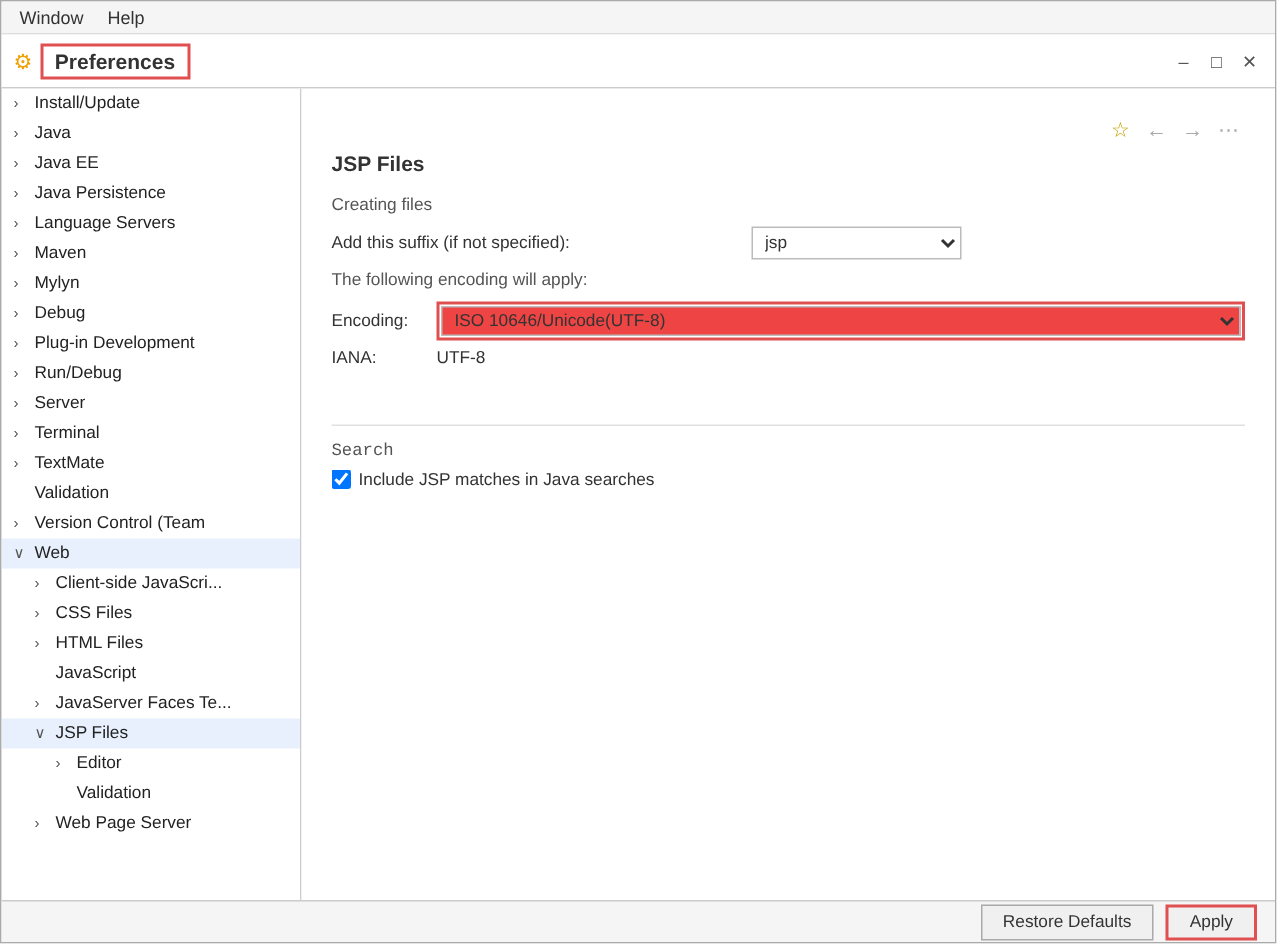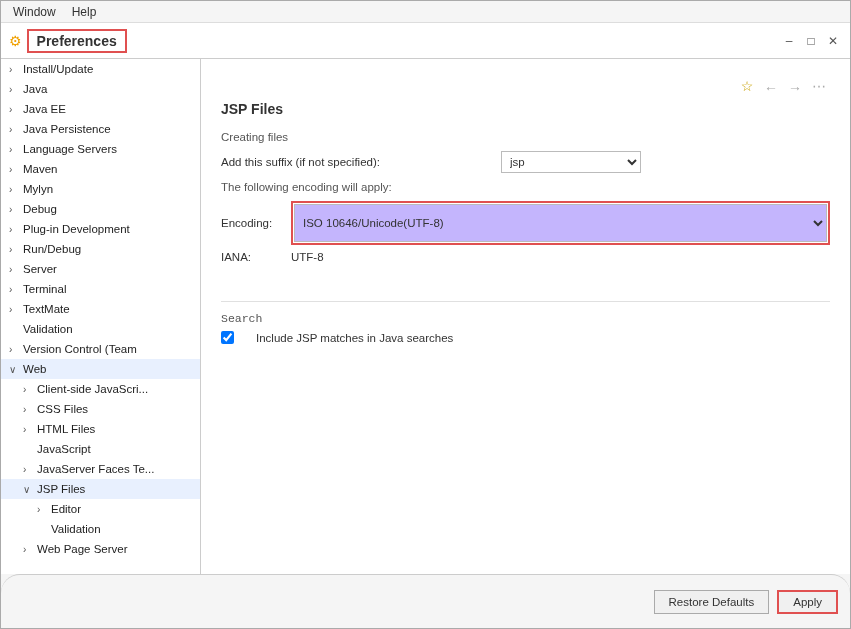--- a/index.html
+++ b/index.html
@@ -212,23 +212,23 @@
       color: #333;
     }
     .encoding-select-wrap {
       flex: 1;
       border: 2px solid #e05050;
       padding: 1px;
     }
     .encoding-select {
       width: 100%;
       border: 1px solid #bbb;
-      background: #c4b5fd;
-      font-size: 11.5px;
-      height: 38px;
+      background: #ef4444;
+      font-size: 11.5px;
+      height: 20px;
       padding: 0 4px;
       color: #333;
       cursor: pointer;
     }
 
     .iana-row {
       display: flex;
       align-items: center;
       font-size: 11.5px;
       margin-bottom: 28px;
@@ -246,40 +246,39 @@
       color: #555;
       margin-bottom: 6px;
       font-weight: normal;
       font-family: Liberation Mono, monospace;
     }
     .checkbox-row {
       display: flex;
       align-items: center;
       font-size: 11.5px;
       color: #333;
-      gap: 22px;
+      gap: 5px;
     }
     .checkbox-row input[type=checkbox] {
       width: 13px;
       height: 13px;
       cursor: pointer;
     }
 
     
     .bottom-bar {
-      height: 54px;
+      height: 28px;
       background: #f5f5f5;
       border-top: 1px solid #ccc;
       display: flex;
       align-items: center;
       justify-content: flex-end;
       padding: 0 12px;
       gap: 8px;
       flex-shrink: 0;
-      border-radius: 19px;
     }
     .bottom-btn {
       height: 24px;
       padding: 0 14px;
       background: #f0f0f0;
       border: 1px solid #aaa;
       font-size: 11.5px;
       cursor: pointer;
       color: #333;
     }

